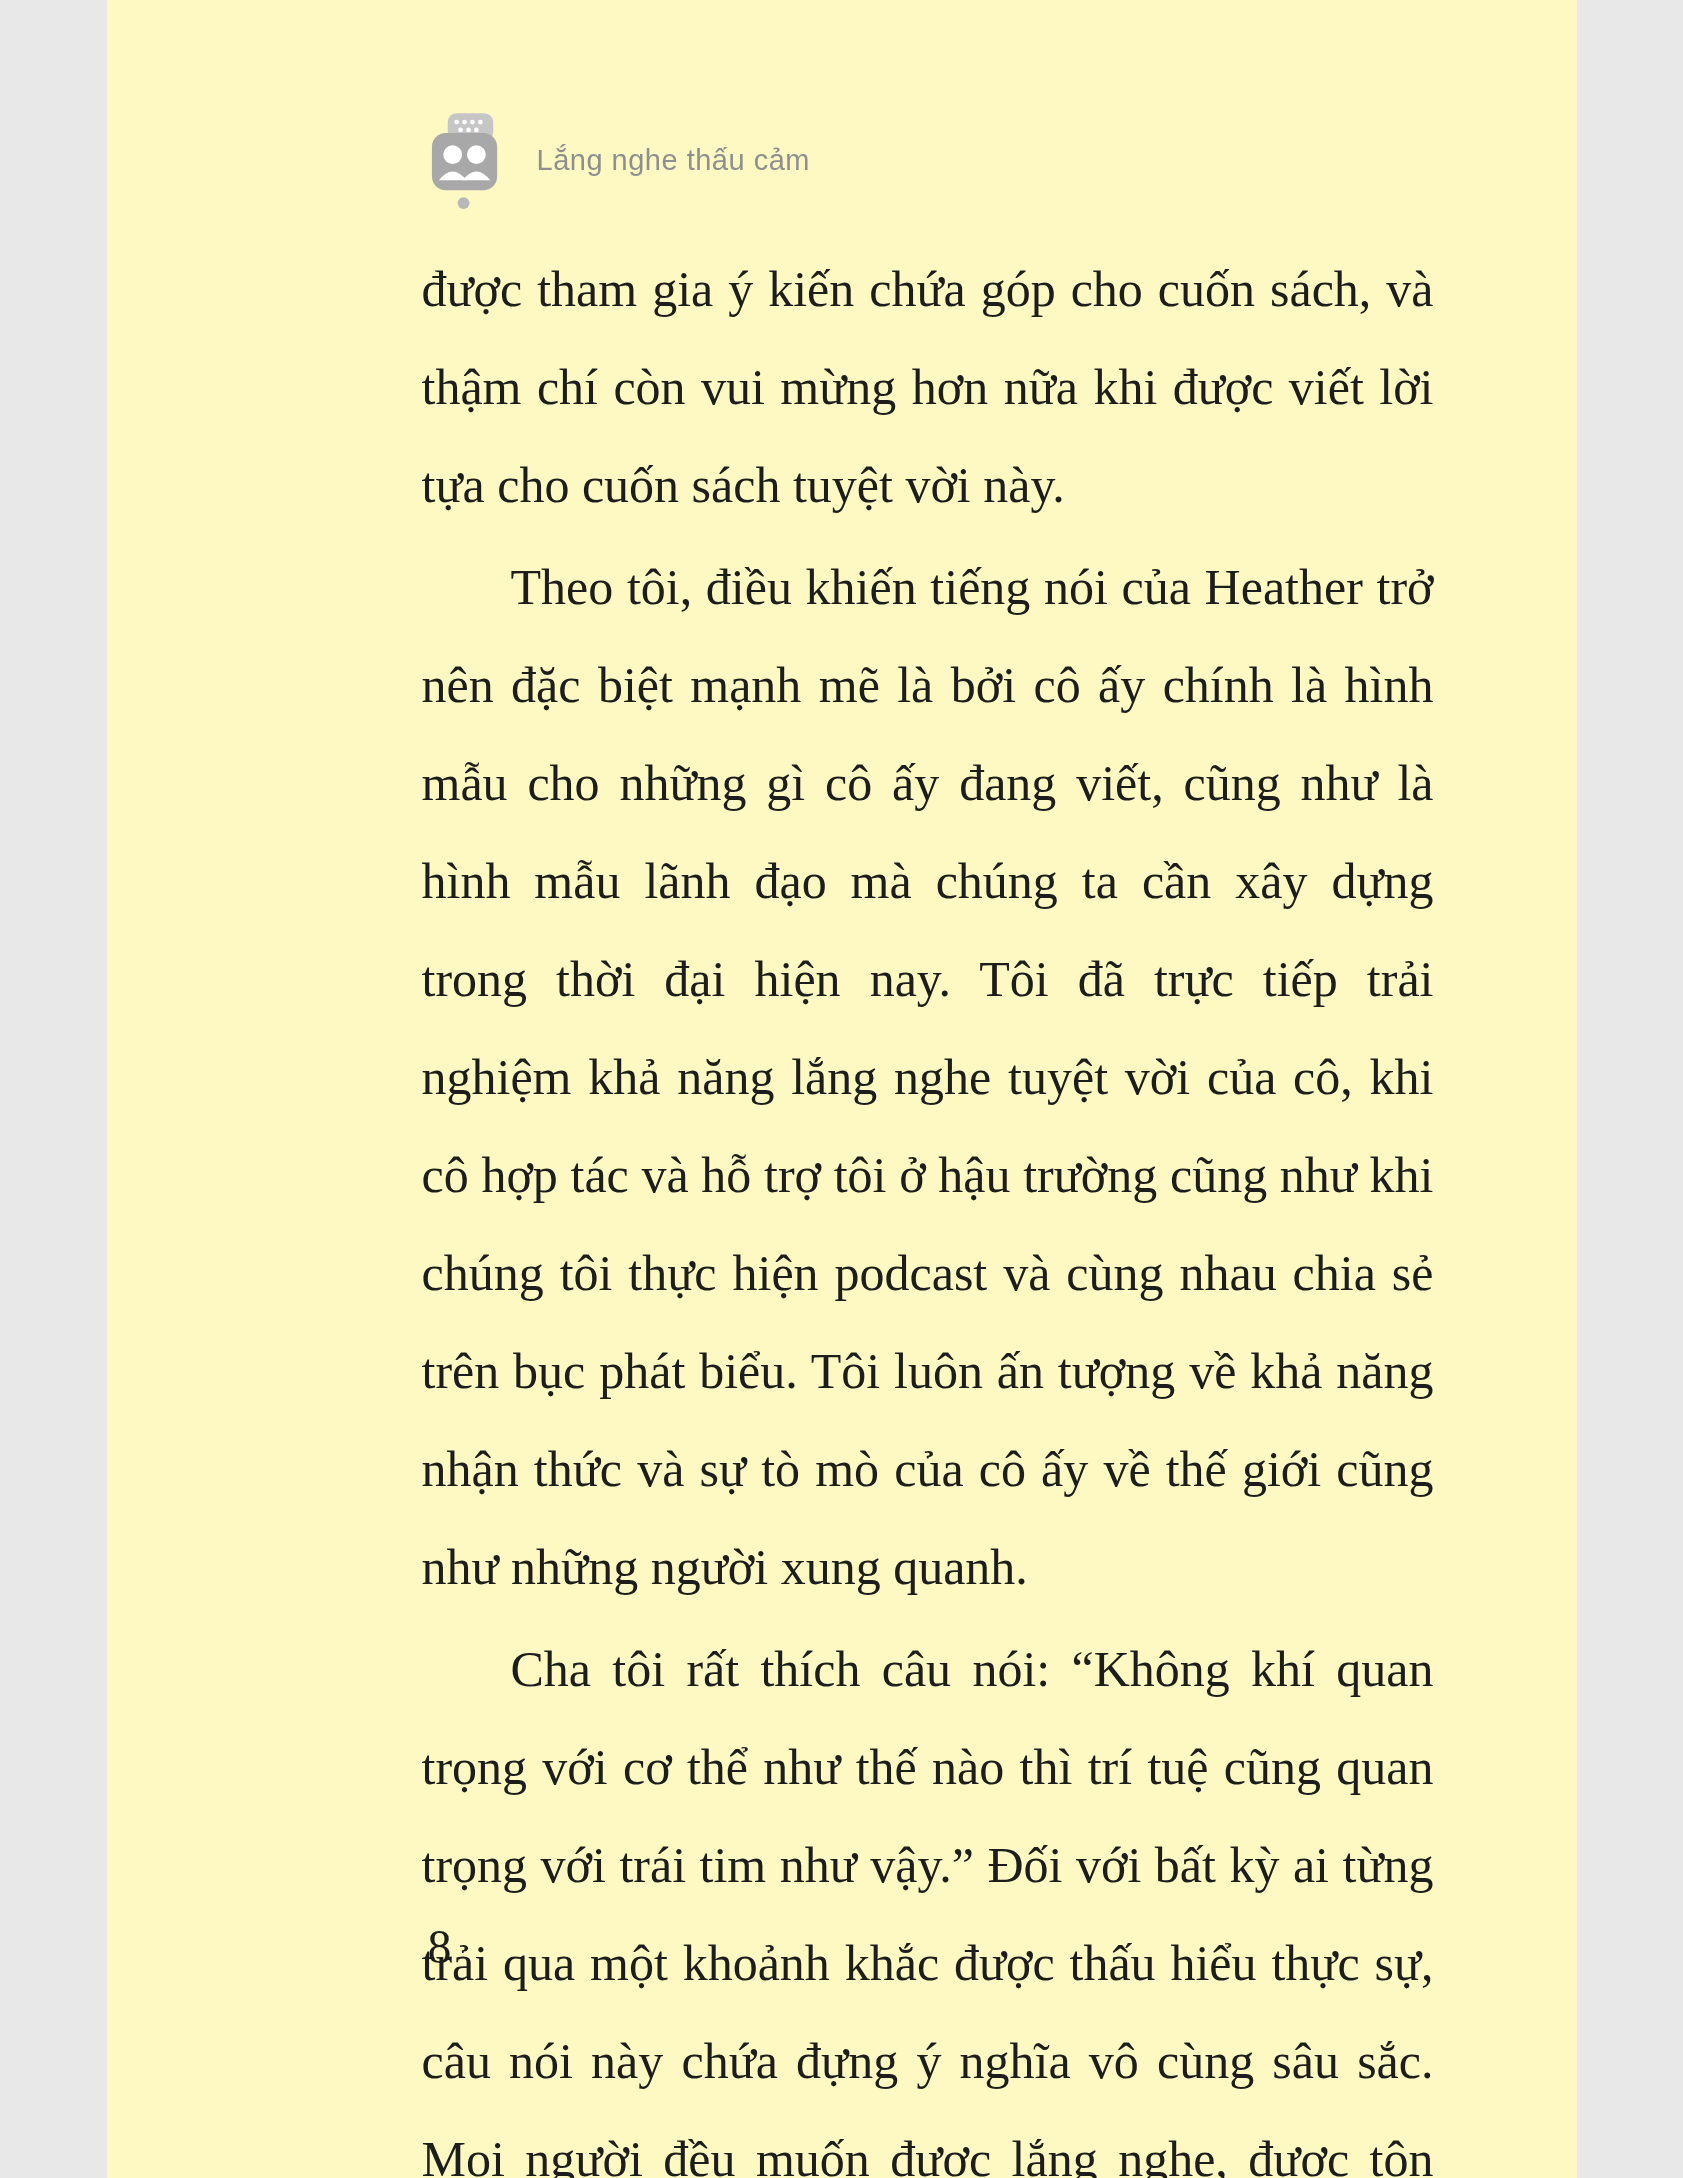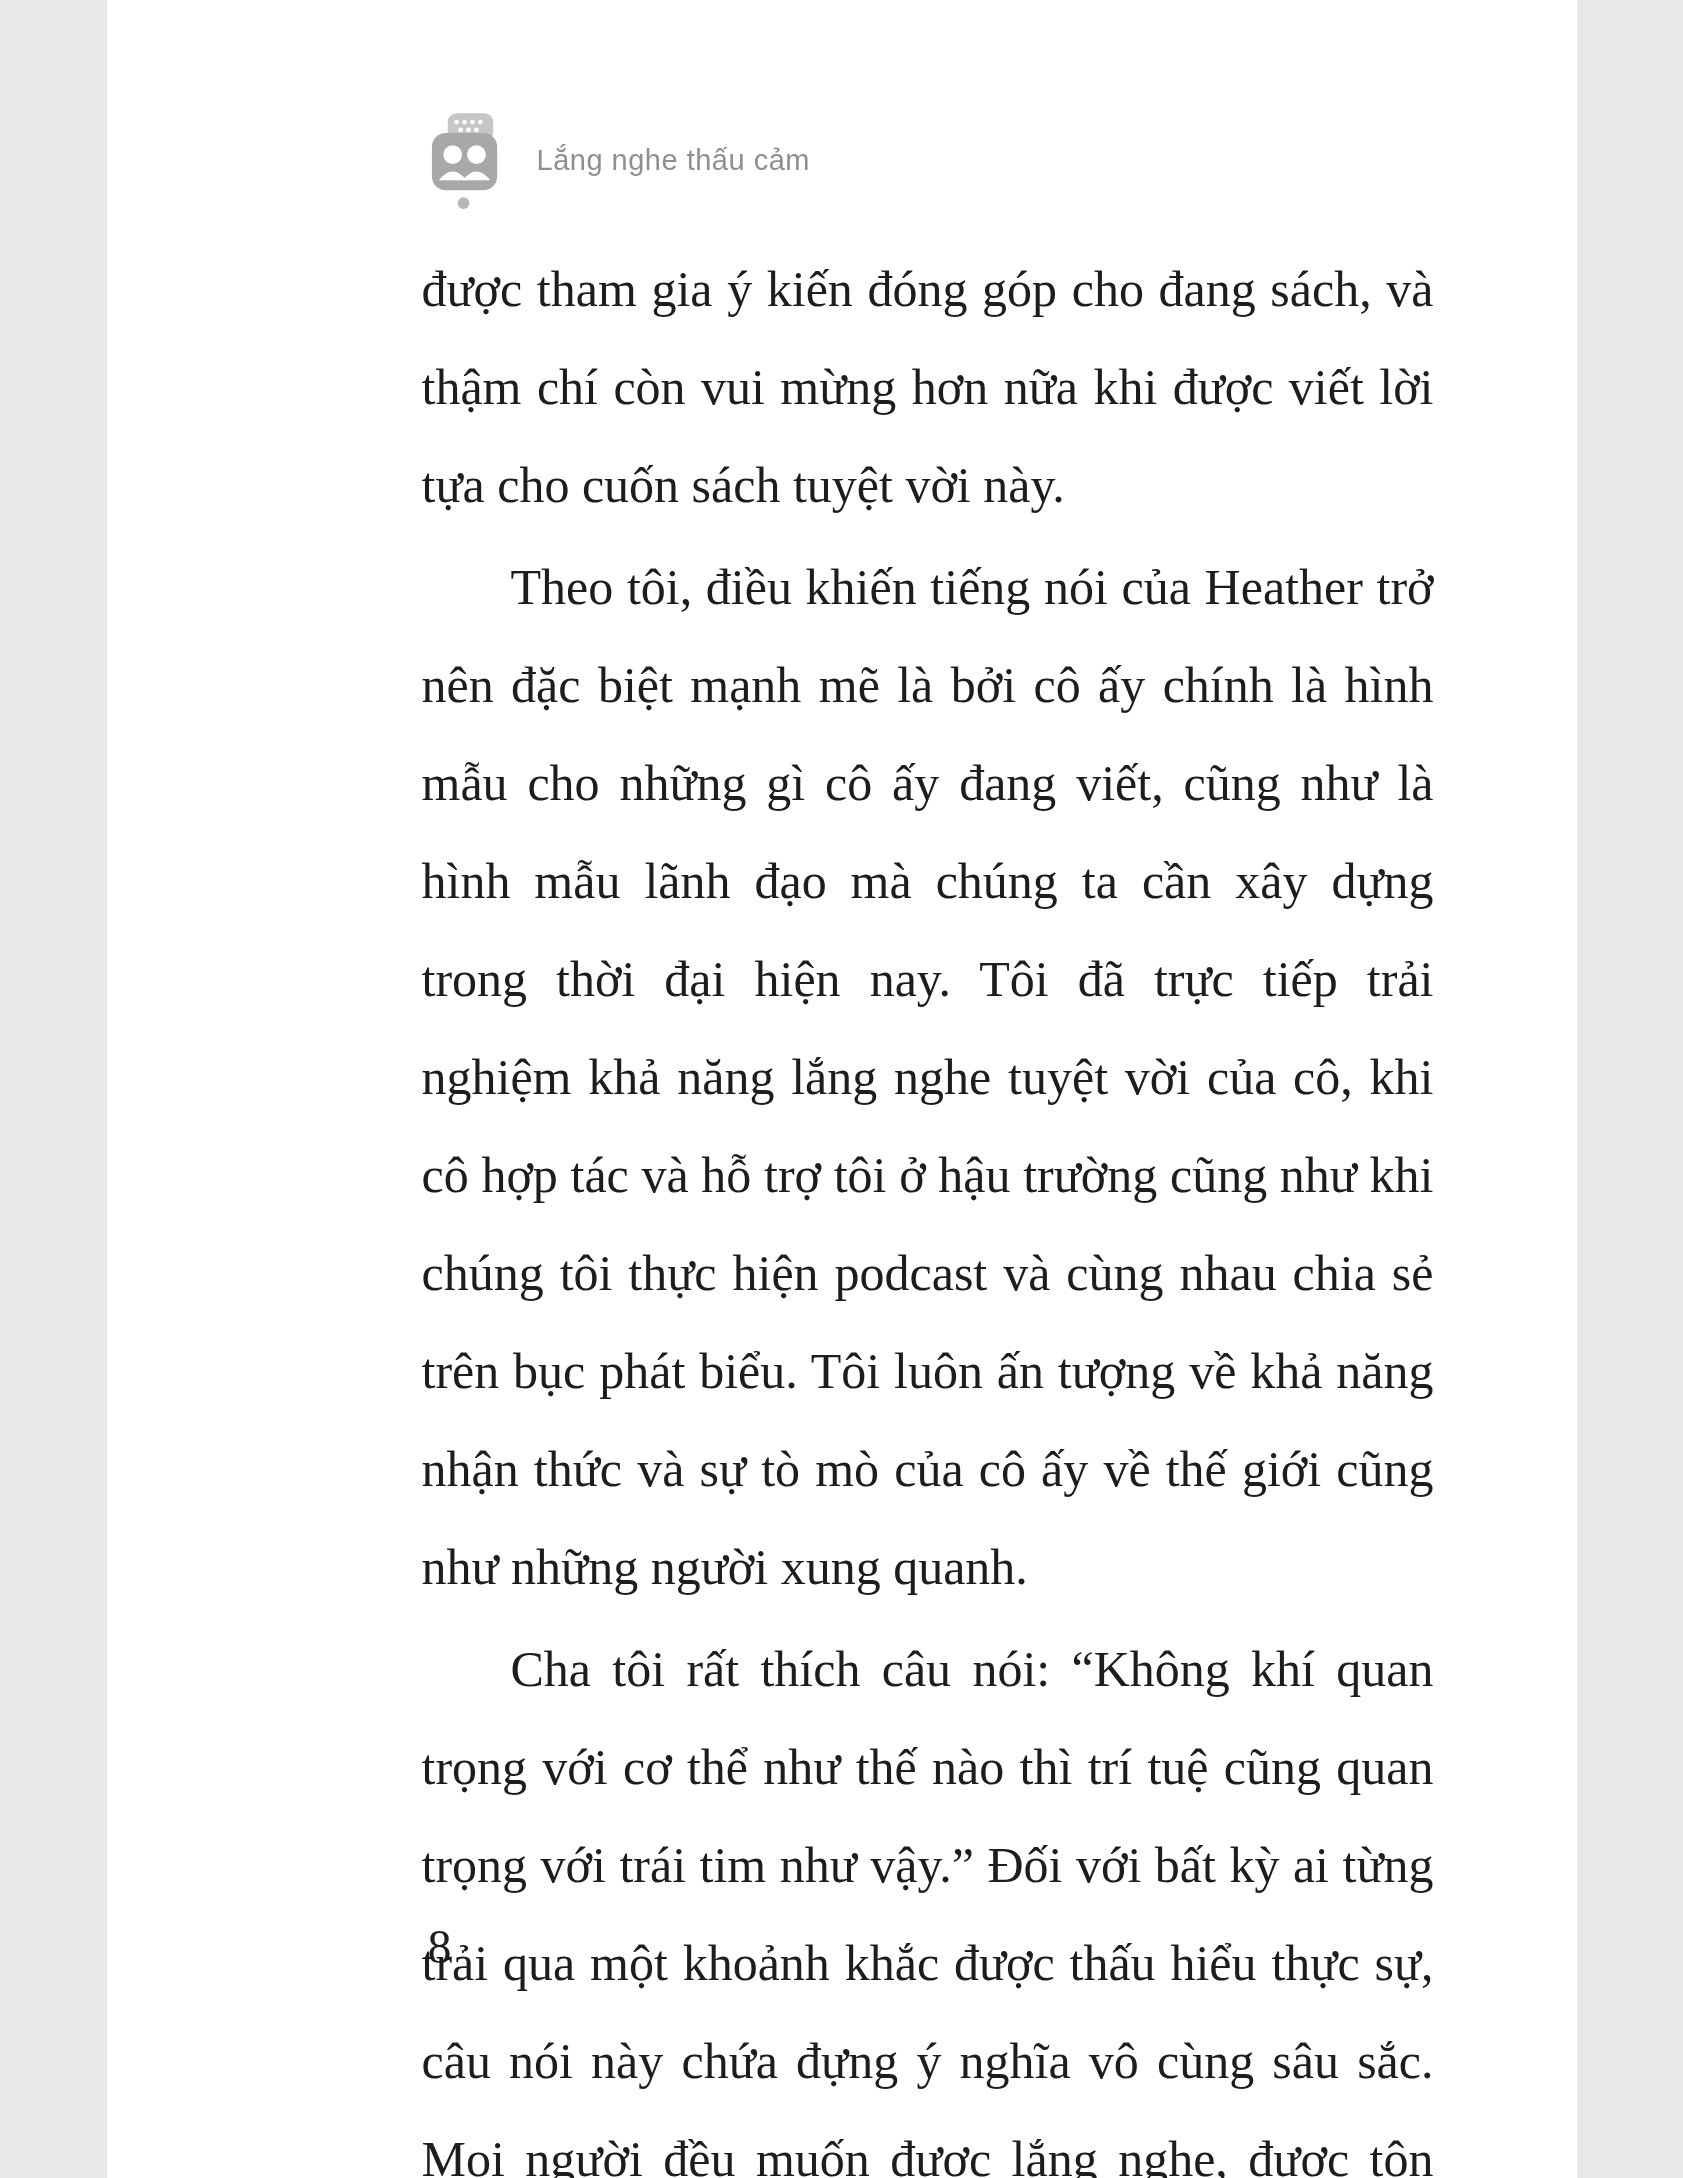--- a/index.html
+++ b/index.html
@@ -4,21 +4,21 @@
 <style>
   html, body {
     margin: 0;
     padding: 0;
     background: #e8e8e8;
   }
   .page {
     position: relative;
     width: 1470px;
     height: 2178px;
-    background: #ffffff;
+    background: #fef9c3;
     font-family: "Liberation Serif", "DejaVu Serif", serif;
     color: #1d1d1b;
     overflow: hidden;
     margin: 0 auto;
   }
   .running-header {
     position: absolute;
     top: 111px;
     left: 319px;
     display: flex;
@@ -88,21 +88,21 @@
         <circle cx="51" cy="44" r="9.5" fill="#ffffff"></circle>
         <path d="M37 70 q14 -18 28 0 z" fill="#ffffff"></path>
 
         <circle cx="38" cy="93" r="6" fill="#b8b8b8"></circle>
       </svg>
     </span>
     <span class="header-title">Lắng nghe thấu cảm</span>
   </div>
 
   <div class="text-block">
-    <p class="continuation">được tham gia ý kiến đóng góp cho đang sách, và thậm chí còn vui mừng hơn nữa khi được viết lời tựa cho cuốn sách tuyệt vời này.</p>
+    <p class="continuation">được tham gia ý kiến chứa góp cho cuốn sách, và thậm chí còn vui mừng hơn nữa khi được viết lời tựa cho cuốn sách tuyệt vời này.</p>
     <p>Theo tôi, điều khiến tiếng nói của Heather trở nên đặc biệt mạnh mẽ là bởi cô ấy chính là hình mẫu cho những gì cô ấy đang viết, cũng như là hình mẫu lãnh đạo mà chúng ta cần xây dựng trong thời đại hiện nay. Tôi đã trực tiếp trải nghiệm khả năng lắng nghe tuyệt vời của cô, khi cô hợp tác và hỗ trợ tôi ở hậu trường cũng như khi chúng tôi thực hiện podcast và cùng nhau chia sẻ trên bục phát biểu. Tôi luôn ấn tượng về khả năng nhận thức và sự tò mò của cô ấy về thế giới cũng như những người xung quanh.</p>
     <p>Cha tôi rất thích câu nói: “Không khí quan trọng với cơ thể như thế nào thì trí tuệ cũng quan trọng với trái tim như vậy.” Đối với bất kỳ ai từng trải qua một khoảnh khắc được thấu hiểu thực sự, câu nói này chứa đựng ý nghĩa vô cùng sâu sắc. Mọi người đều muốn được lắng nghe, được tôn trọng và được thấu hiểu. Mọi người đều muốn ý kiến của họ mang một ý nghĩa quan trọng. Mọi</p>
   </div>
 
   <div class="page-number">8</div>
 
 </div>
 
 
 </body></html>

